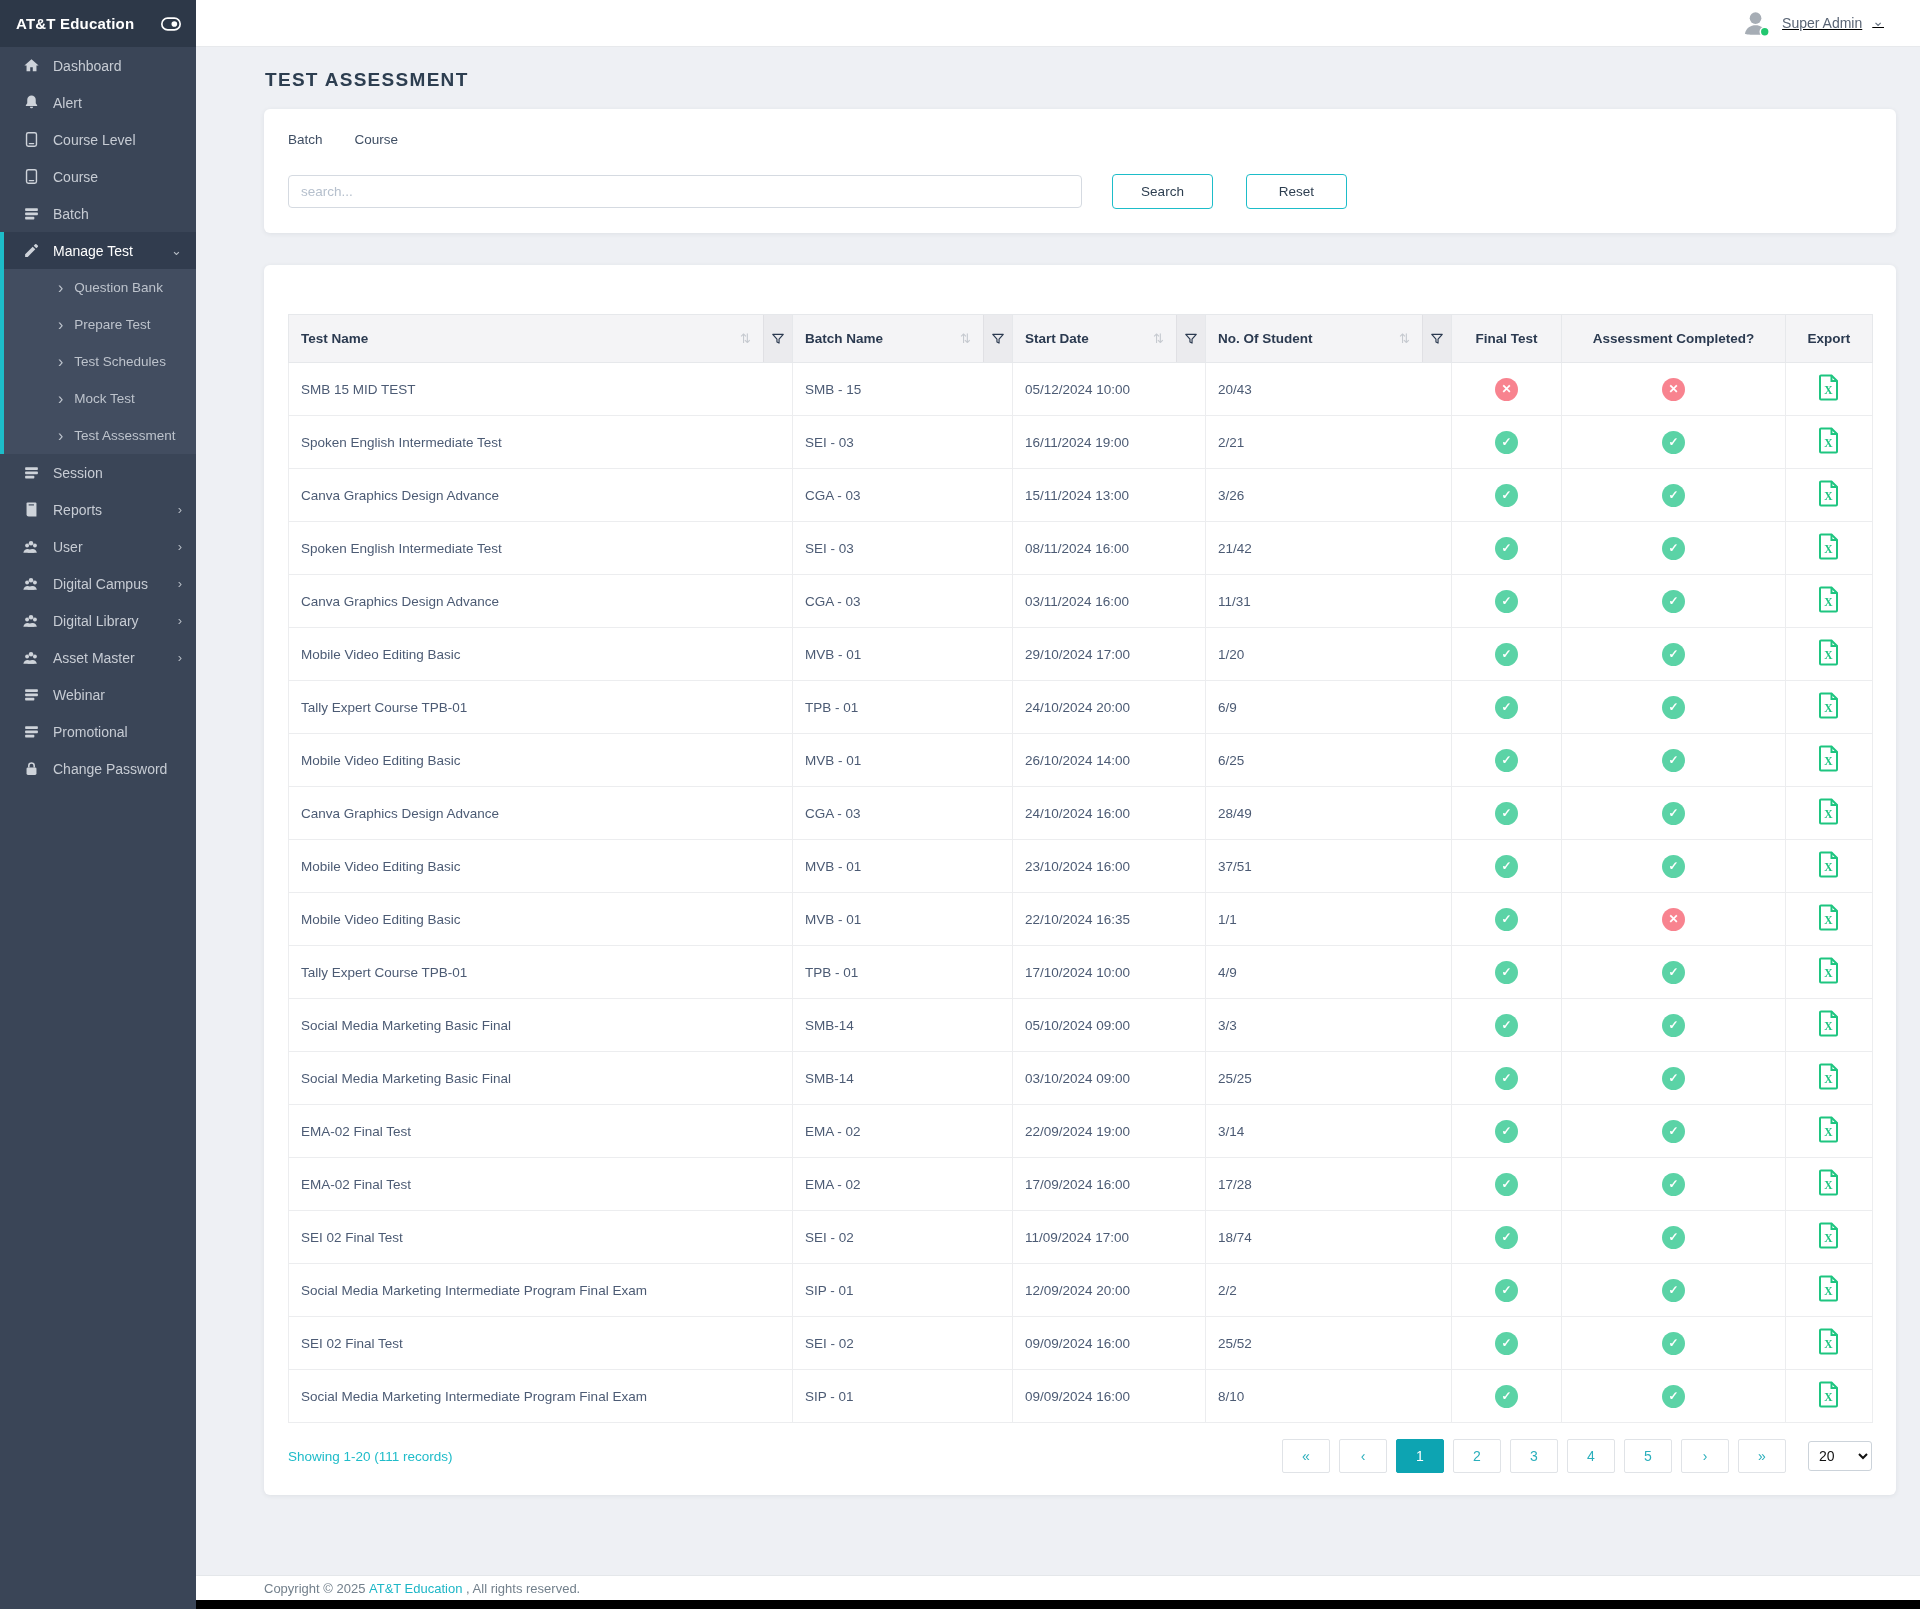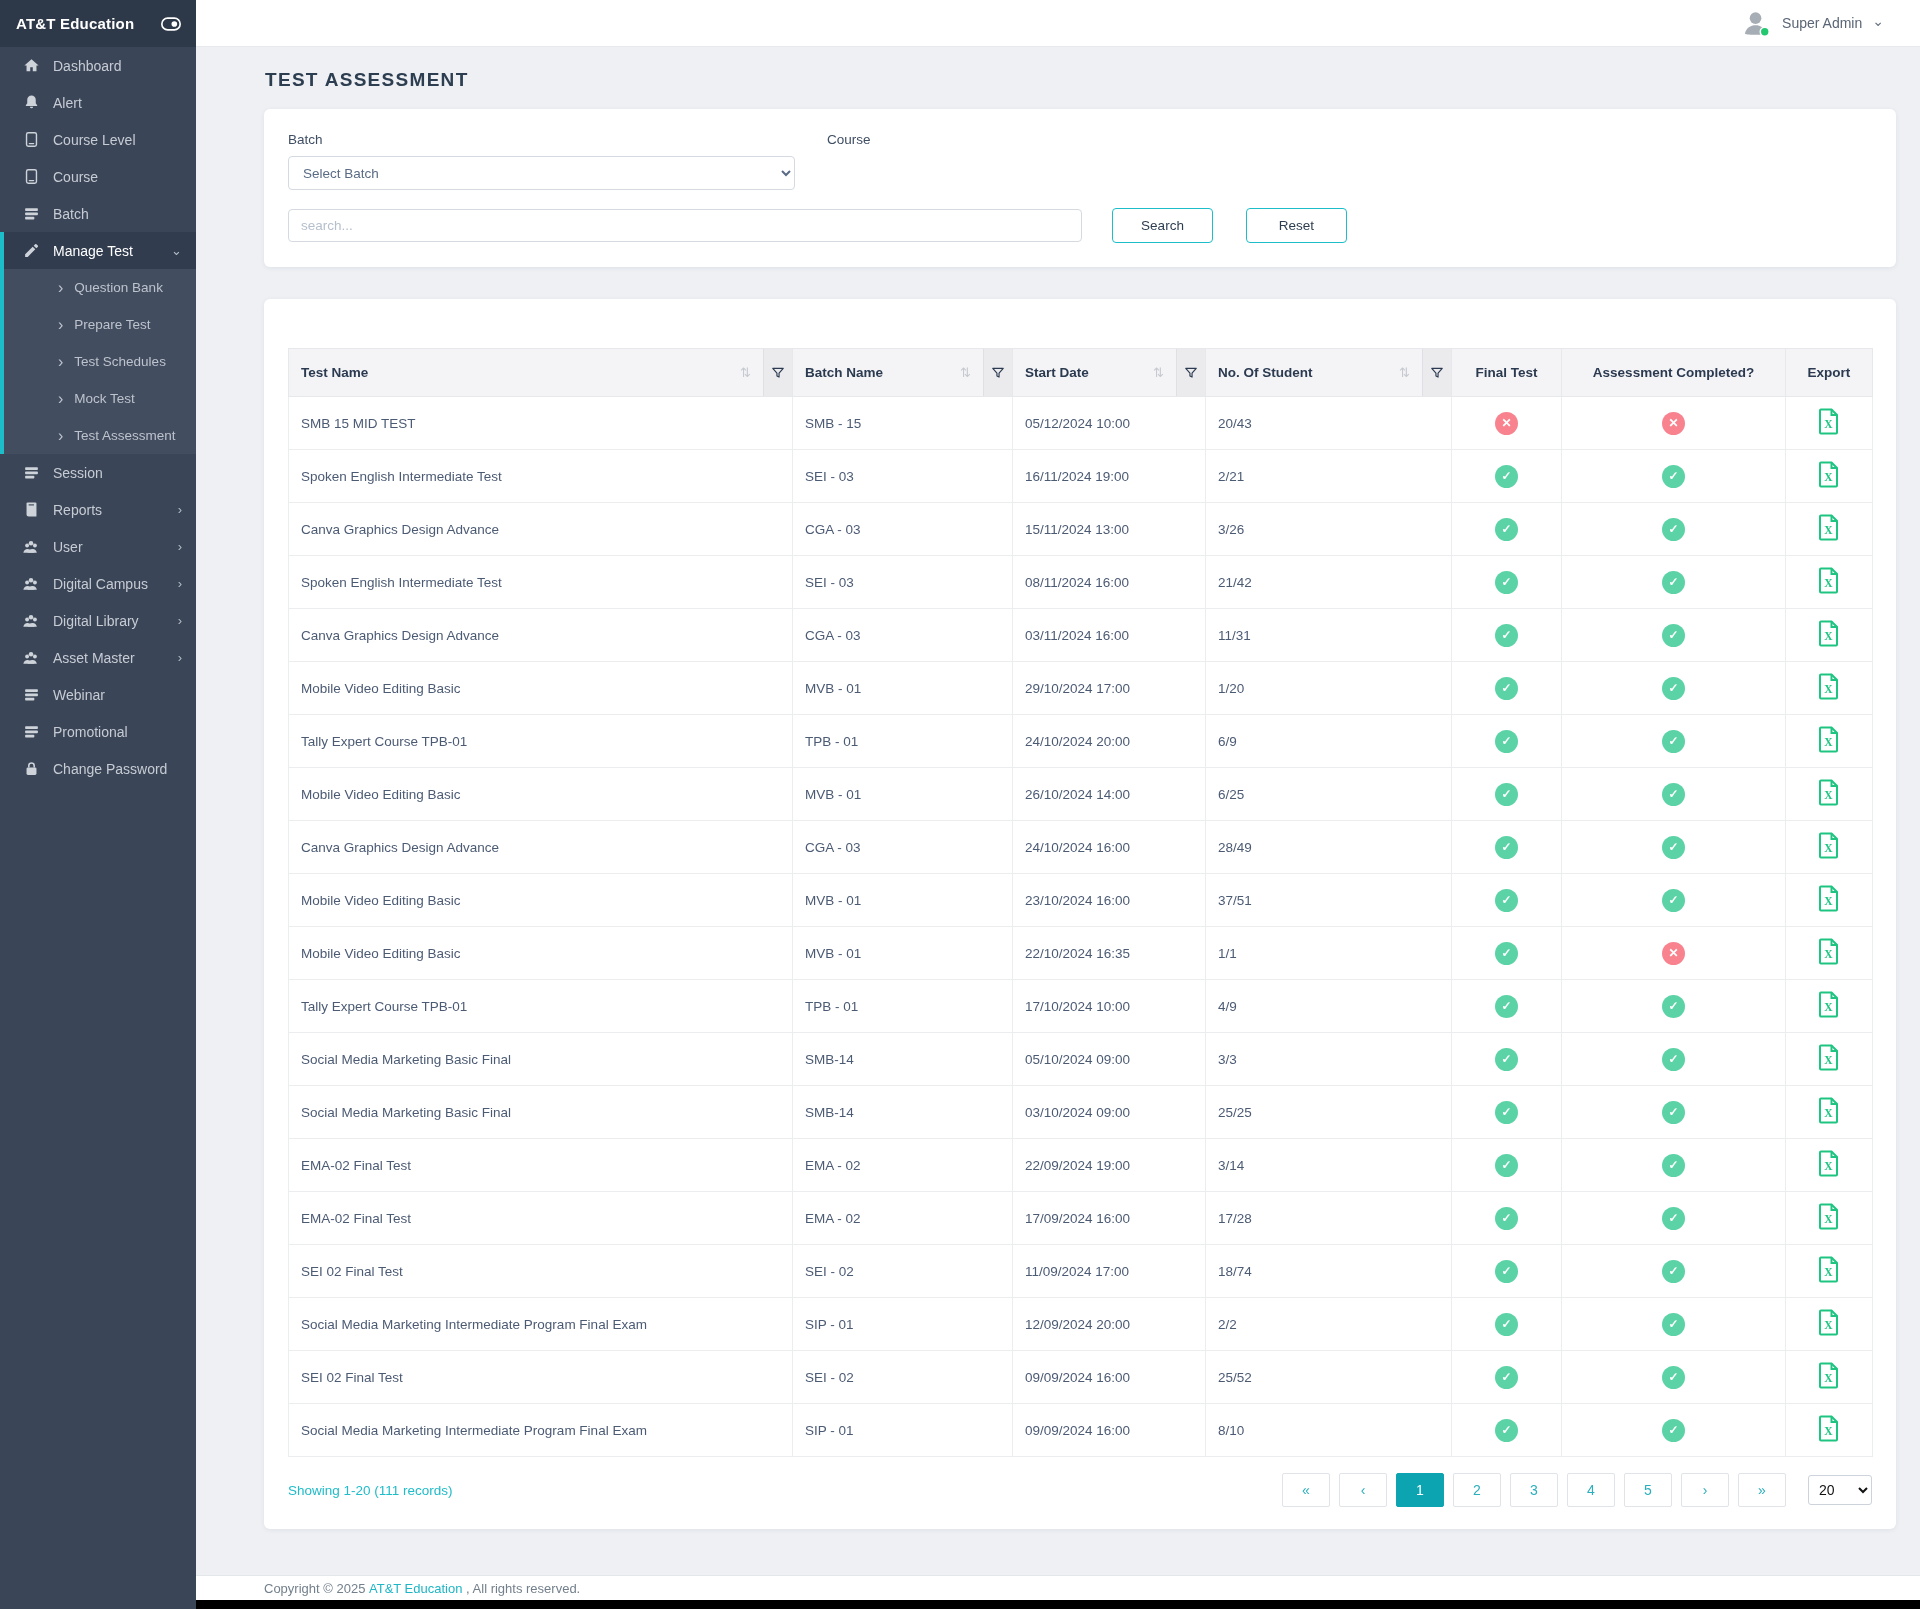--- a/index.html
+++ b/index.html
@@ -26,21 +26,21 @@
   .sb-group.active .sb-item { padding-left:18px; }
   .sb-parent { background:#313c4e; color:#fff; }
   .sb-sub { background:#424d60; }
   .sb-group.active .sb-sub .sb-item { padding-left:54px; font-size:13.5px; color:#bdc3cc; }
   .sb-sub .sub-arrow { font-size:16px; margin-right:11px; line-height:1; }
   .sb-sub .sb-item.active { color:#2bc8ce; }
 
   
   .main { flex:1; display:flex; flex-direction:column; height:1609px; background:#eef0f4; min-width:0; }
   .top-header { flex:0 0 47px; height:47px; background:#fff; border-bottom:1px solid #e7e9ec;
-                display:flex; align-items:center; justify-content:flex-end; gap:10px; padding-right:36px; }
+                display:flex; align-items:center; justify-content:flex-end; gap:10px; padding-right:36px;text-decoration:underline; }
   .user-menu { display:flex; align-items:center; gap:10px; cursor:pointer; }
   .avatar { width:31px; height:31px; display:inline-flex; }
   .user-name { font-size:14px; color:#5a6575; }
   .hdr-chev { font-size:14px; color:#6b7684; margin-top:-4px; }
 
   .content { flex:1 1 auto; padding:22px 24px 0 68px; }
   .page-title { font-size:19px; font-weight:700; letter-spacing:1.3px; color:#2d3e50; margin:0 0 18px 1px; }
 
   .card { background:#fff; border-radius:6px; box-shadow:0 1px 5px rgba(40,50,70,.08); }
   .filter-card { padding:23px 24px 24px; margin-bottom:32px; }
@@ -303,23 +303,20 @@
       </div>
     </header>
 
     <main class="content">
       <h1 class="page-title">TEST ASSESSMENT</h1>
 
       <section class="card filter-card">
         <div class="f-row">
           <div class="f-field">
             <label class="f-label">Batch</label>
-            <select class="f-select">
-              <option>Select Batch</option>
-            </select>
           </div>
           <div class="f-field">
             <label class="f-label">Course</label>
           </div>
         </div>
         <div class="search-row">
           <input class="search-input" type="text" placeholder="search..." style="">
           <button class="btn">Search</button>
           <button class="btn">Reset</button>
         </div>

